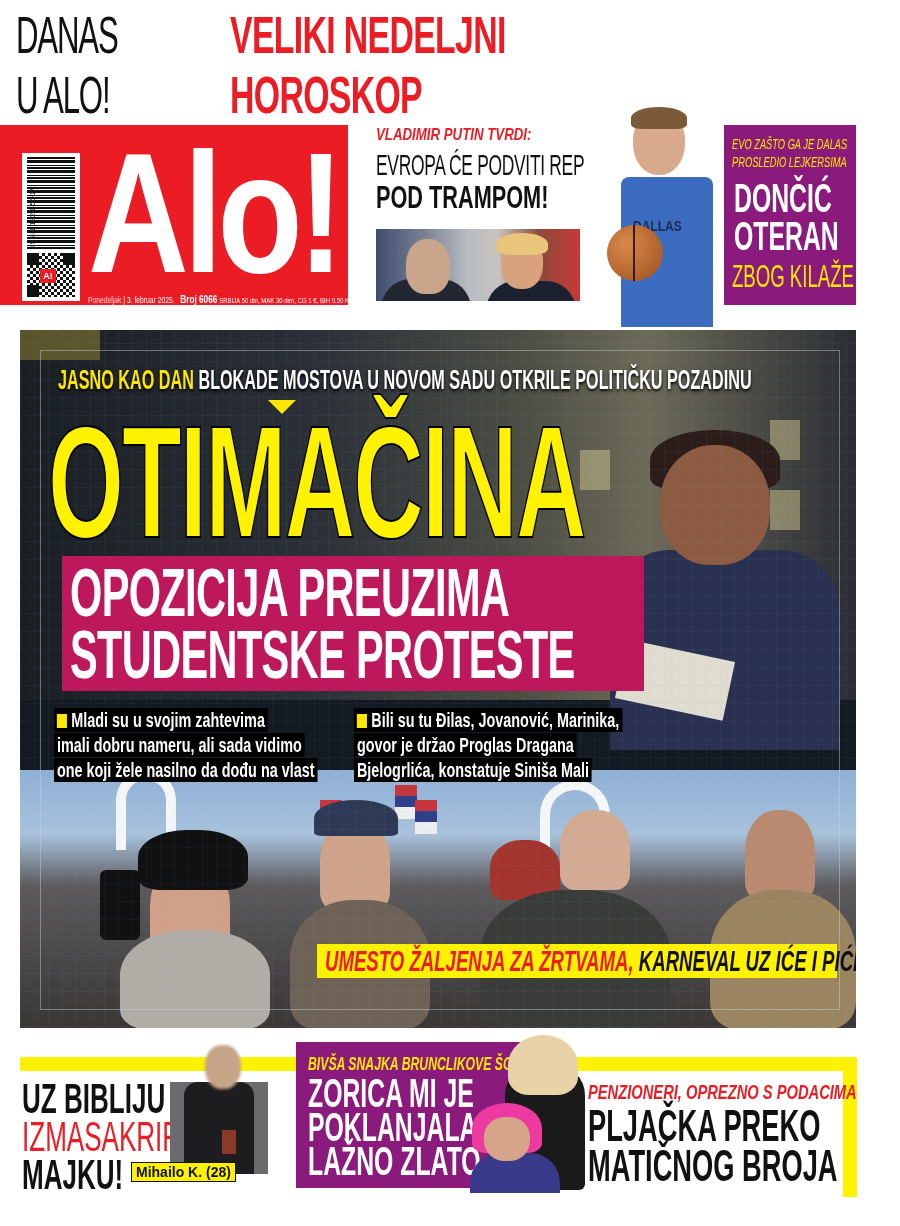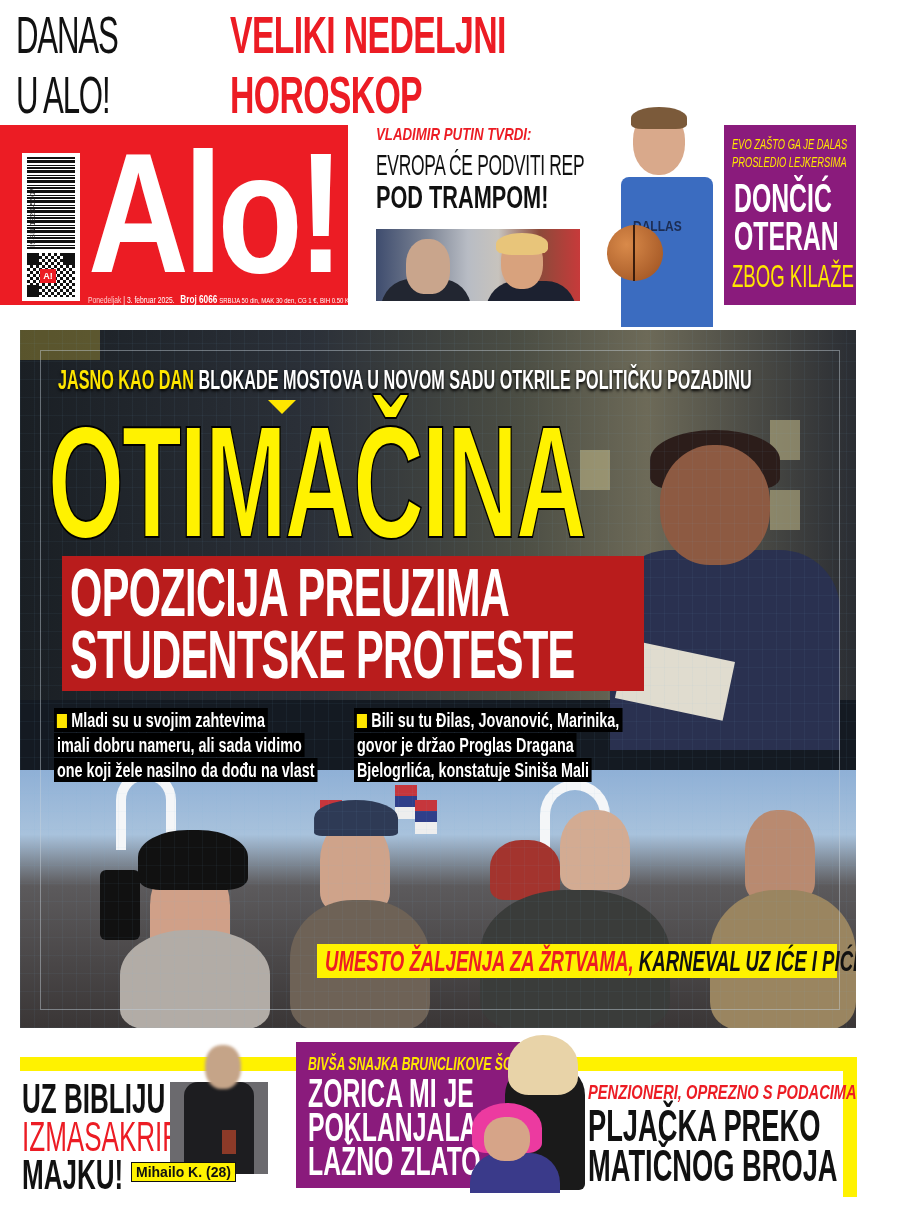--- a/index.html
+++ b/index.html
@@ -77,21 +77,21 @@
   .bridge { left: 96px; top: 440px; width: 60px; height: 80px; border: 10px solid #f4f6f8; border-bottom: none; border-radius: 40px 40px 0 0; }
   .bridge2 { left: 520px; top: 450px; width: 70px; height: 80px; border: 10px solid #f4f6f8; border-bottom: none; border-radius: 40px 40px 0 0; }
   .person { border-radius: 45% 45% 20% 20%; }
   .flag { width: 22px; height: 34px; background: linear-gradient(180deg, #c6363c 0 33%, #2f3f8a 33% 66%, #eee 66%); }
 
   .kicker-row { left: 38px; top: 35px; font-size: 27px; color: #fff; white-space: nowrap; transform: scaleX(0.6); transform-origin: left top; font-weight: 700; text-shadow: 0 2px 4px #000; }
   .kicker-row .yel { color: #ffe600; font-weight: 900; }
   .arrow-down { left: 248px; top: 70px; width: 0; height: 0; border-left: 14px solid transparent; border-right: 14px solid transparent; border-top: 14px solid #ffe600; }
 
   .headline { left: 28px; top: 72px; font-size: 160px; font-weight: 900; color: #fff200; letter-spacing: -3px; transform: scaleX(0.61); transform-origin: left top; white-space: nowrap; -webkit-text-stroke: 2px #000; line-height: 160px; }
-  .sub-box { left: 42px; top: 226px; width: 582px; height: 135px; background: #b91c1c; }
+  .sub-box { left: 42px; top: 226px; width: 582px; height: 135px; background: #be185d; }
   .sub-line { font-size: 68px; font-weight: 900; color: #fff; white-space: nowrap; transform: scaleX(0.61); transform-origin: left top; line-height: 64px; letter-spacing: -1px; }
 
   .bullet-col { font-size: 20px; color: #fff; font-weight: 700; line-height: 24px; transform: scaleX(0.72); transform-origin: left top; white-space: nowrap; }
   .bullet-col .bline { display: block; background: #000; padding: 0 4px; margin-bottom: 1px; width: max-content; }
   .sq { display: inline-block; width: 14px; height: 14px; background: #ffe600; margin-right: 6px; vertical-align: -1px; }
 
   .caption-bar { left: 297px; top: 614px; width: 520px; height: 34px; background: #fff200; }
   .caption-text { left: 8px; top: 2px; font-size: 30px; font-weight: 900; font-style: italic; white-space: nowrap; transform: scaleX(0.62); transform-origin: left top; line-height: 30px; }
   .caption-text .red { color: #ec1c24; }
   .caption-text .blk { color: #111; }

